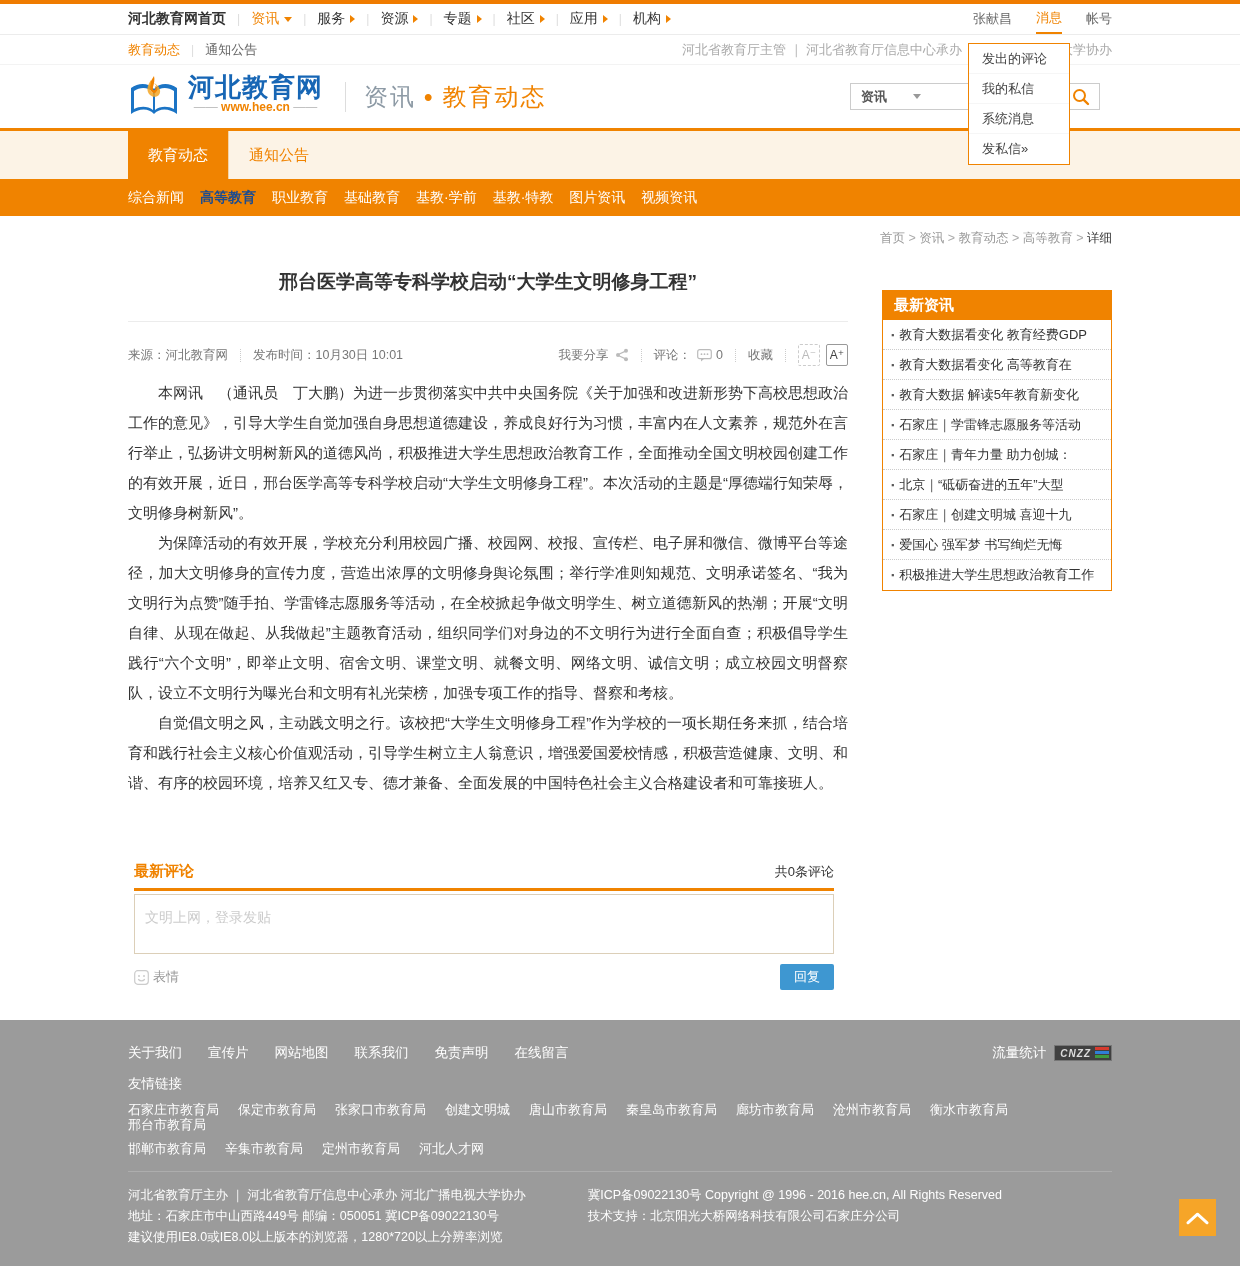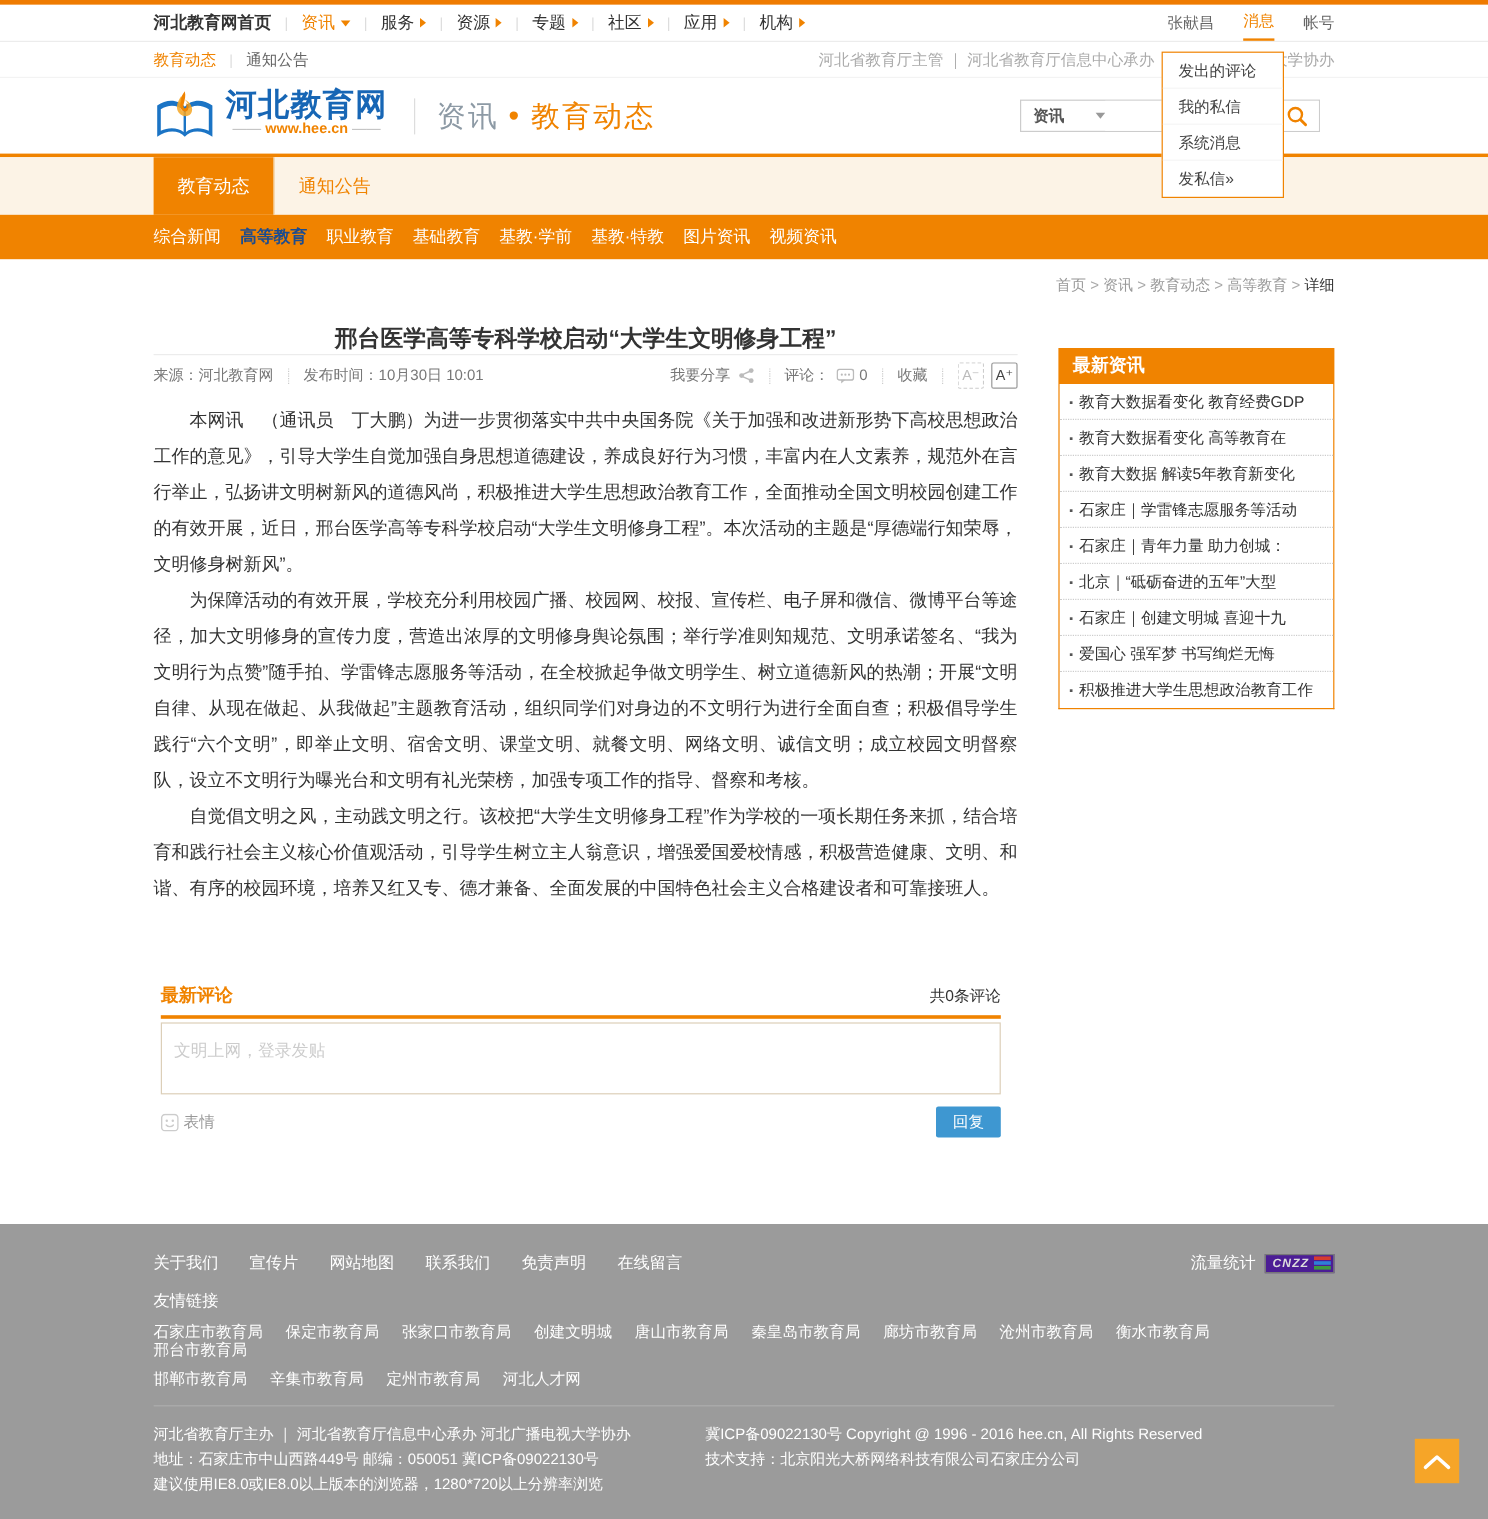--- a/index.html
+++ b/index.html
@@ -72,21 +72,21 @@
   .breadcrumb { text-align: right; font-size: 12.5px; color: #999; margin-top: 14px; }
   .breadcrumb span { cursor: pointer; }
   .breadcrumb span::after { content: " > "; color: #aaa; }
   .breadcrumb span:last-child::after { content: ""; }
   .breadcrumb span:last-child { color: #333; }
 
   
   .main { display: flex; margin-top: 8px; }
   .article { width: 720px; }
   .article h1 { font-size: 19px; font-weight: bold; color: #333; text-align: center; margin: 14px 0 0; }
-  .meta { display: flex; align-items: center; border-top: 1px solid #ececec; padding-top: 6px; font-size: 12.5px; color: #777; }
+  .meta { display: flex; align-items: center; margin-top: 26px; border-top: 1px solid #ececec; padding-top: 22px; font-size: 12.5px; color: #777; }
   .dotsep { display: inline-block; width: 0; height: 13px; border-left: 1px dotted #ccc; margin: 0 12px; }
   .m-share { margin-left: auto; display: inline-flex; align-items: center; }
   .m-share svg { margin-left: 6px; }
   .m-comment { display: inline-flex; align-items: center; }
   .m-comment svg { margin: 0 4px 0 6px; }
   .fontbox { display: inline-flex; align-items: center; justify-content: center; width: 22px; height: 22px; font-size: 12px; border-radius: 2px; cursor: pointer; }
   .fontbox.minus { border: 1px dashed #ccc; color: #bbb; margin-right: 6px; }
   .fontbox.plus { border: 1px solid #999; color: #444; }
   .body-text { margin-top: 12px; }
   .body-text p { margin: 0; font-size: 15px; line-height: 30px; color: #333; text-indent: 2em; text-align: justify; }
@@ -112,21 +112,21 @@
   .emoji-wrap svg { margin-right: 4px; }
   .reply-btn { margin-left: auto; background: #3e97d1; color: #fff; font-size: 13px; border: none; padding: 4px 14px; border-radius: 2px; cursor: pointer; }
 
   
   .footer { position: absolute; left: 0; bottom: 0; width: 100%; height: 246px; background: #9b9b9b; color: #fff; }
   .footer .container { position: relative; }
   .f-top { display: flex; align-items: center; padding-top: 24px; font-size: 13.5px; }
   .f-links span { margin-right: 26px; cursor: pointer; }
   .f-stats { margin-left: auto; display: inline-flex; align-items: center; }
   .f-stats .lbl { margin-right: 8px; cursor: pointer; }
-  .cnzz { display: inline-flex; align-items: center; background: #4c1d95; border: 1px solid #777; padding: 1px 2px 1px 5px; height: 16px; }
+  .cnzz { display: inline-flex; align-items: center; background: #404040; border: 1px solid #777; padding: 1px 2px 1px 5px; height: 16px; }
   .cnzz b { color: #ddd; font-size: 10px; font-style: italic; letter-spacing: 1px; margin-right: 4px; }
   .cnzz .stripes { display: inline-flex; flex-direction: column; }
   .cnzz .stripes i { width: 14px; height: 3px; display: block; margin-bottom: 1px; }
   .cnzz .s-red { background: #d63b2f; }
   .cnzz .s-blue { background: #2f7fd6; }
   .cnzz .s-green { background: #3f9a3f; }
   .f-friend-title { margin-top: 13px; font-size: 13.5px; cursor: pointer; }
   .friend-row { margin-top: 9px; font-size: 13px; line-height: 15px; }
   .friend-row span { margin-right: 19px; cursor: pointer; white-space: nowrap; }
   .f-divider { margin-top: 15px; border-top: 1px solid #adadad; }

